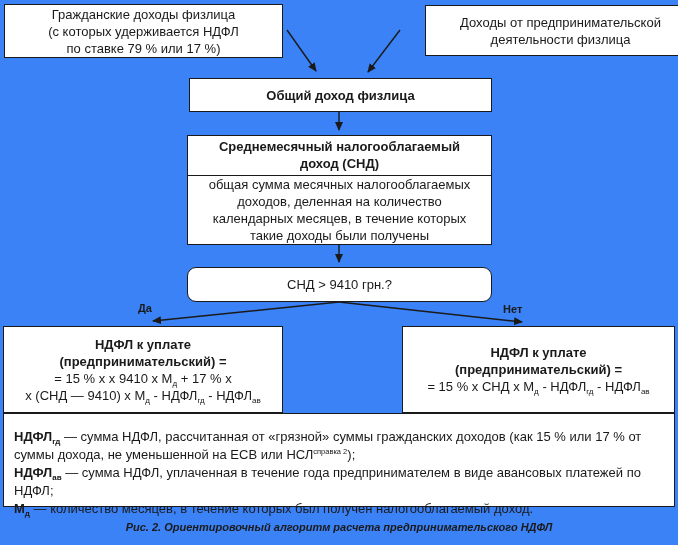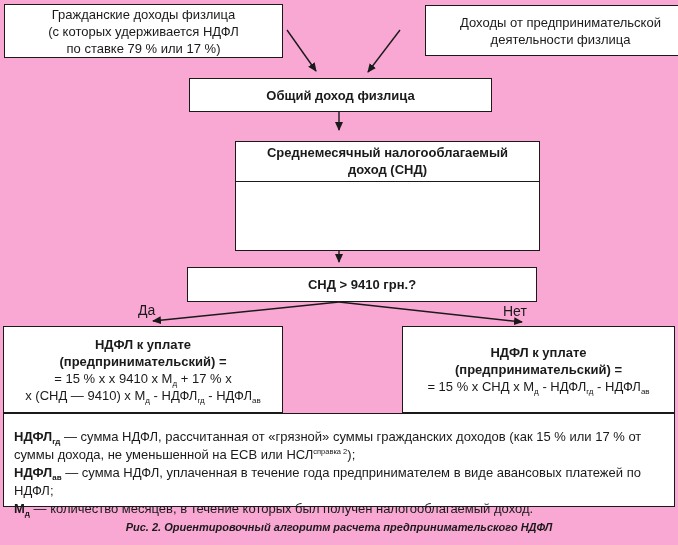--- a/index.html
+++ b/index.html
@@ -1,20 +1,20 @@
 <!DOCTYPE html>
 <html><head>
 <meta charset="utf-8">
 <style>
   html, body { margin: 0; padding: 0; background: #ffffff; }
   .canvas {
     position: relative;
     width: 678px;
     height: 545px;
-    background: #f9a8d4;
+    background: #3b82f6;
     font-family: "Liberation Sans", sans-serif;
     color: #1a1a1a;
     overflow: hidden;
   }
   .arrows {
     position: absolute;
     left: 0; top: 0;
     width: 678px; height: 545px;
     z-index: 1;
     pointer-events: none;
@@ -41,37 +41,37 @@
     vertical-align: -3px;
   }
   sup {
     font-size: 7.5px;
     line-height: 0;
     vertical-align: 5px;
   }
   #box-civil   { left: 4px;   top: 4px;   width: 279px; height: 54px; }
   #box-business{ left: 401px; top: 5px;   width: 271px; height: 51px; margin-left: 24px; }
   #box-total   { left: 189px; top: 78px;  width: 303px; height: 34px; font-weight: bold; text-align: center; }
-  #box-snd     { left: 187px; top: 141px; width: 305px; height: 110px; padding: 0; justify-content: flex-start; margin-left: 48px; }
+  #box-snd     { left: 187px; top: 135px; width: 305px; height: 110px; padding: 0; justify-content: flex-start; }
   #box-snd .snd-header {
     width: 100%; box-sizing: border-box;
     border-bottom: 1.5px solid #1a1a1a;
     font-weight: bold;
     padding: 2px 0 3px 0;
     display: flex; flex-direction: column; justify-content: center;
   }
   #box-snd .snd-body {
     flex: 1; width: 100%;
     display: flex; flex-direction: column; justify-content: center;
   }
-  #box-decision { left: 187px; top: 267px; width: 350px; height: 35px; font-weight: bold; }
+  #box-decision { left: 187px; top: 267px; width: 305px; height: 35px; font-weight: normal; border-radius: 9px; }
   .branch-label {
     position: absolute;
-    font-size: 14px;
-    font-weight: normal;
+    font-size: 11px;
+    font-weight: bold;
     z-index: 2;
   }
   #label-yes { left: 138px; top: 302px; }
   #label-no  { left: 503px; top: 303px; }
   #box-result-yes { left: 3px;   top: 326px; width: 280px; height: 87px; }
   #box-result-no  { left: 402px; top: 326px; width: 273px; height: 87px; }
   #box-legend {
     left: 3px; top: 413px; width: 672px; height: 94px;
     display: block;
     text-align: left;
@@ -121,20 +121,26 @@
 
   <div class="box" id="box-total">
     <div>Общий доход физлица</div>
   </div>
 
   <div class="box" id="box-snd">
     <div class="snd-header">
       <div>Среднемесячный налогооблагаемый</div>
       <div>доход (СНД)</div>
     </div>
+    <div class="snd-body">
+      <div>общая сумма месячных налогооблагаемых</div>
+      <div>доходов, деленная на количество</div>
+      <div>календарных месяцев, в течение которых</div>
+      <div>такие доходы были получены</div>
+    </div>
   </div>
 
   <div class="box" id="box-decision">
     <div>СНД &gt; 9410 грн.?</div>
   </div>
 
   <div class="branch-label" id="label-yes">Да</div>
   <div class="branch-label" id="label-no">Нет</div>
 
   <div class="box" id="box-result-yes">

